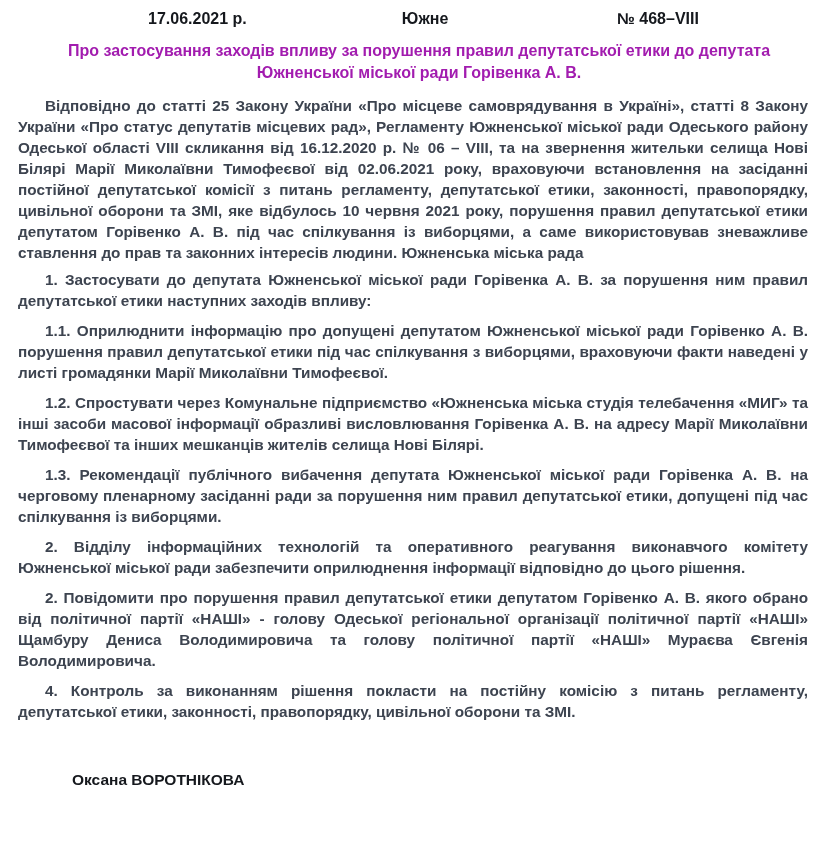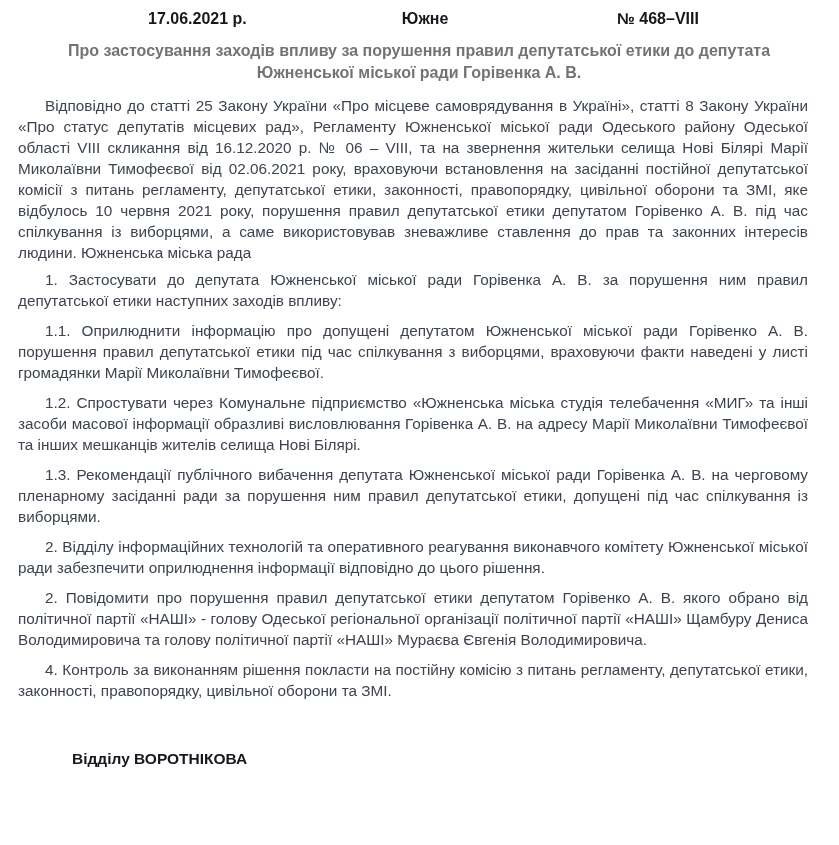--- a/index.html
+++ b/index.html
@@ -30,26 +30,27 @@
   .h-date   { position: absolute; left: 130px; top: 0; }
   .h-city   { position: absolute; left: 50%; top: 0; transform: translateX(-50%); padding-left: 12px; }
   .h-number { position: absolute; left: 599px; top: 0; }
   .doc-title {
     margin: 11px auto 12px;
     width: 706px;
     text-align: center;
     font-size: 16px;
     font-weight: bold;
     line-height: 21.5px;
-    color: #737373;
+    color: #a21caf;
   }
   .para {
     margin: 0 12px 9px 0;
     text-align: justify;
     text-indent: 27px;
+    font-weight: bold;
   }
   .preamble { margin-bottom: 6px; }
   .resolution {
     margin: 0 0 7px 0;
     text-align: center;
     font-size: 15.5px;
     font-weight: bold;
     line-height: 21px;
     color: #15181d;
   }
@@ -83,16 +84,16 @@
 
   <p class="para">1. Застосувати до депутата Южненської міської ради Горівенка А. В. за порушення ним правил депутатської етики наступних заходів впливу:</p>
   <p class="para">1.1. Оприлюднити інформацію про допущені депутатом Южненської міської ради Горівенко А. В. порушення правил депутатської етики під час спілкування з виборцями, враховуючи факти наведені у листі громадянки Марії Миколаївни Тимофеєвої.</p>
   <p class="para">1.2. Спростувати через Комунальне підприємство «Южненська міська студія телебачення «МИГ» та інші засоби масової інформації образливі висловлювання Горівенка А. В. на адресу Марії Миколаївни Тимофеєвої та інших мешканців жителів селища Нові Білярі.</p>
   <p class="para">1.3. Рекомендації публічного вибачення депутата Южненської міської ради Горівенка А. В. на черговому пленарному засіданні ради за порушення ним правил депутатської етики, допущені під час спілкування із виборцями.</p>
   <p class="para">2. Відділу інформаційних технологій та оперативного реагування виконавчого комітету Южненської міської ради забезпечити оприлюднення інформації відповідно до цього рішення.</p>
   <p class="para">2. Повідомити про порушення правил депутатської етики депутатом Горівенко А. В. якого обрано від політичної партії «НАШІ» - голову Одеської регіональної організації політичної партії «НАШІ» Щамбуру Дениса Володимировича та голову політичної партії «НАШІ» Мураєва Євгенія Володимировича.</p>
   <p class="para">4. Контроль за виконанням рішення покласти на постійну комісію з питань регламенту, депутатської етики, законності, правопорядку, цивільної оборони та ЗМІ.</p>
 
   <footer class="signature">
-    <span>Відділу ВОРОТНІКОВА</span>
+    <span>Оксана ВОРОТНІКОВА</span>
   </footer>
 
 </div>
 
 </body></html>

